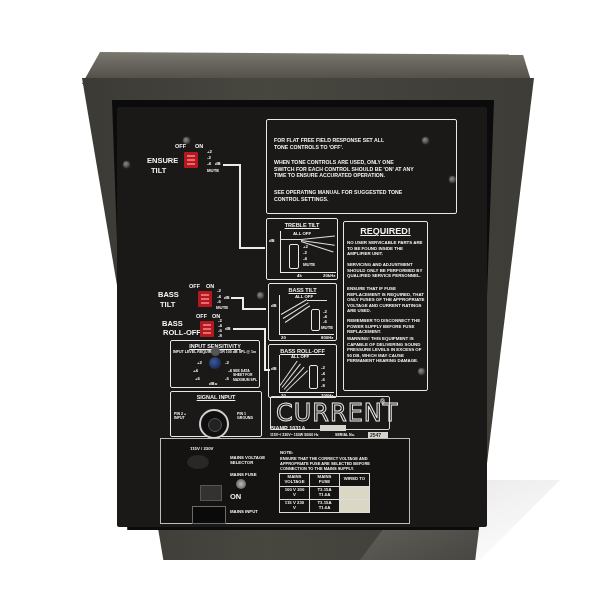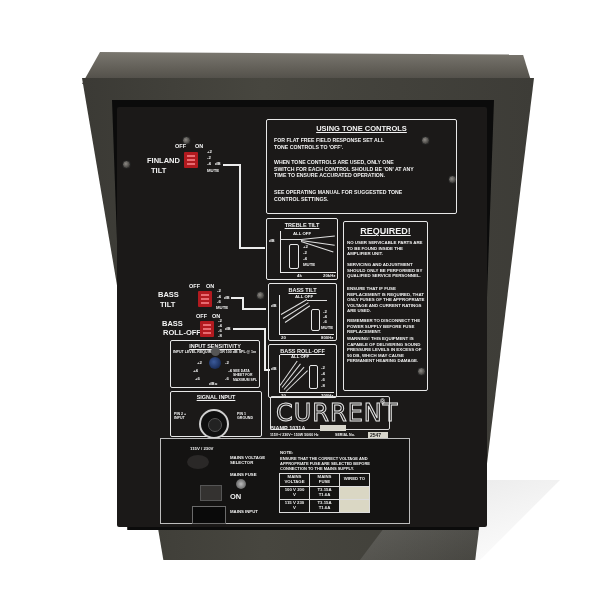--- a/index.html
+++ b/index.html
@@ -119,21 +119,21 @@
 <div class="screw" style="left:421px;top:136px"></div>
 <div class="screw" style="left:448px;top:175px"></div>
 <div class="screw" style="left:122px;top:160px"></div>
 <div class="screw" style="left:256px;top:291px"></div>
 <div class="screw" style="left:417px;top:367px"></div>
 <div class="screw" style="left:176px;top:478px"></div>
 <div class="screw" style="left:395px;top:504px"></div>
 
 <div class="lbl small" style="left:175px;top:144px">OFF</div>
 <div class="lbl small" style="left:195px;top:144px">ON</div>
-<div class="lbl mid" style="left:147px;top:157px">FINLAND</div>
+<div class="lbl mid" style="left:147px;top:157px">ENSURE</div>
 <div class="lbl mid" style="left:151px;top:167px">TILT</div>
 <div class="dip" style="left:184px;top:152px">
     <span></span>
     <span></span>
     <span></span>
   </div>
 <div class="lbl tiny" style="left:207px;top:150px">+2</div>
 <div class="lbl tiny" style="left:207px;top:156px">-2</div>
 <div class="lbl tiny" style="left:207px;top:162px">-4</div>
 <div class="lbl tiny" style="left:215px;top:162px">dB</div>
@@ -172,21 +172,20 @@
 <div class="lbl tiny" style="left:218px;top:319px">-2</div>
 <div class="lbl tiny" style="left:218px;top:324px">-4</div>
 <div class="lbl tiny" style="left:218px;top:329px">-6</div>
 <div class="lbl tiny" style="left:218px;top:334px">-8</div>
 <div class="lbl tiny" style="left:225px;top:327px">dB</div>
 <div class="wire" style="left:233px;top:328px;width:32px;height:1.5px"></div>
 <div class="wire" style="left:264px;top:328px;width:1.5px;height:42px"></div>
 <div class="wire" style="left:264px;top:369px;width:6px;height:1.5px"></div>
 
 <div class="box" style="left:266px;top:119px;width:191px;height:95px">
-  <div class="box-title mid" style="top:4px">USING TONE CONTROLS</div>
   <div class="para" style="left:7px;top:17px;width:120px">FOR FLAT FREE FIELD RESPONSE SET ALL TONE CONTROLS TO 'OFF'.</div>
   <div class="para" style="left:7px;top:39px;width:140px">WHEN TONE CONTROLS ARE USED, ONLY ONE SWITCH FOR EACH CONTROL SHOULD BE 'ON' AT ANY TIME TO ENSURE ACCURATED OPERATION.</div>
   <div class="para" style="left:7px;top:69px;width:140px">SEE OPERATING MANUAL FOR SUGGESTED TONE CONTROL SETTINGS.</div>
 </div>
 
 <div class="box" style="left:266px;top:218px;width:72px;height:62px">
   <div class="box-title small" style="top:3px">TREBLE TILT</div>
   <div class="lbl tiny" style="left:26px;top:13px">ALL OFF</div>
   <div class="wire" style="left:13px;top:12px;width:1px;height:42px"></div>
   <div class="wire" style="left:13px;top:53px;width:56px;height:1px"></div>

